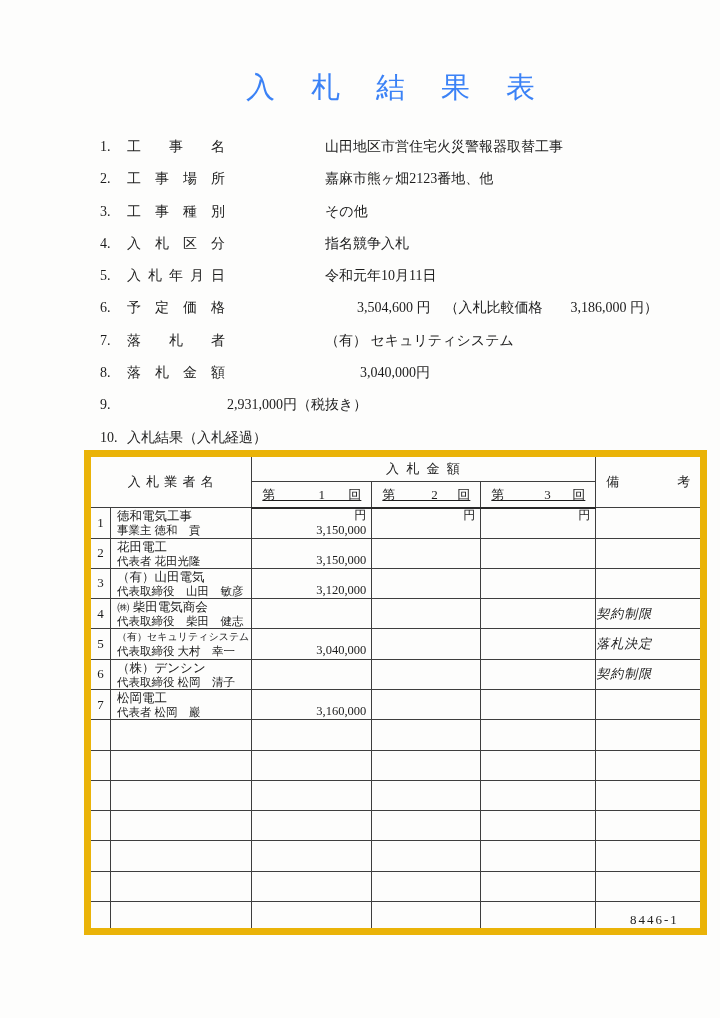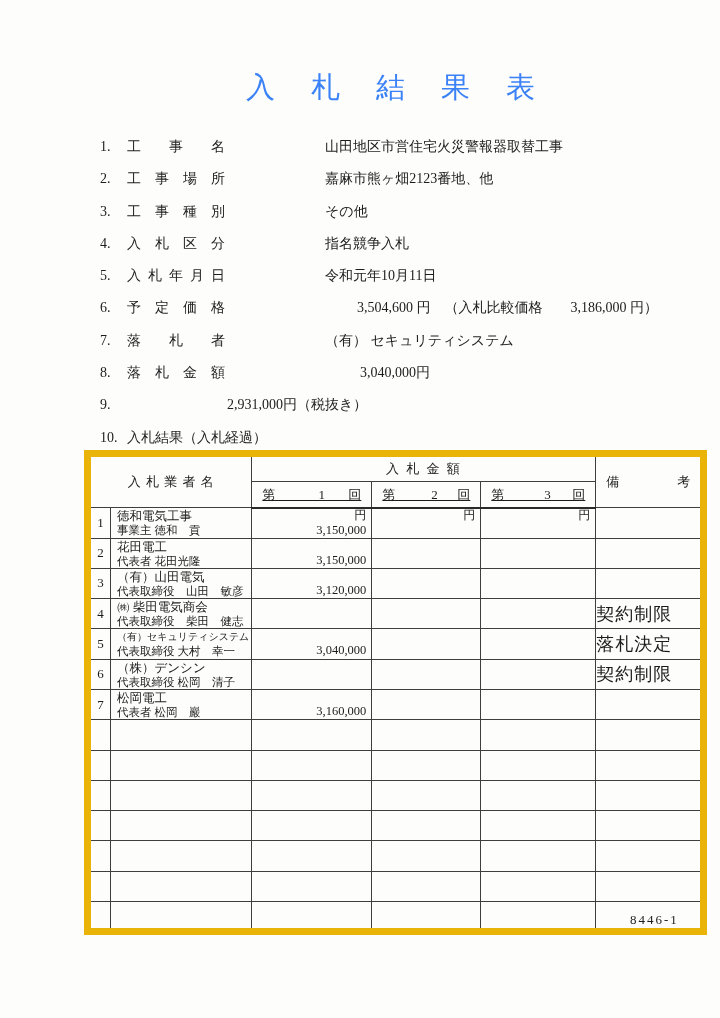--- a/index.html
+++ b/index.html
@@ -42,21 +42,21 @@
   td.h-notes  { vertical-align:middle; text-align:justify; text-align-last:justify; padding:16px 10px; }
   tr.data { height:30.3px; }
   td.no   { text-align:center; vertical-align:middle; font-size:13px; }
   td.name { vertical-align:top; padding:1px 2px 0 6px;margin-left:12px; }
   .company { font-size:12.5px; line-height:14px; white-space:pre; }
   .rep     { font-size:11.5px; line-height:14px; white-space:pre; }
   tr.r5 .company { font-size:10px; }
   td.amt  { vertical-align:top; text-align:right; padding:0 5px; }
   td.amt .unit { height:13px; line-height:13px; font-size:12px; }
   td.amt .amtv { height:16px; line-height:16px; font-size:12.5px; }
-  td.note { vertical-align:middle; font-size:18px; letter-spacing:1px; }
+  td.note { vertical-align:middle; font-size:13px; letter-spacing:1px;font-style:italic; }
   
   .footer-code { position:absolute; left:630px; top:912px; font-size:13px; letter-spacing:2px; }
 </style>
 </head>
 <body>
 
 <div class="page">
 
   <div class="doc-title">入札結果表</div>
 

